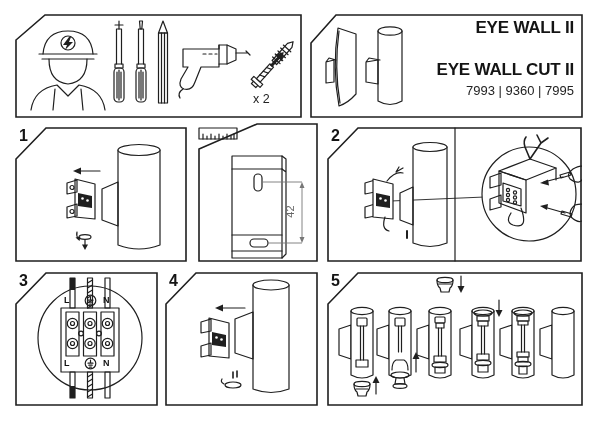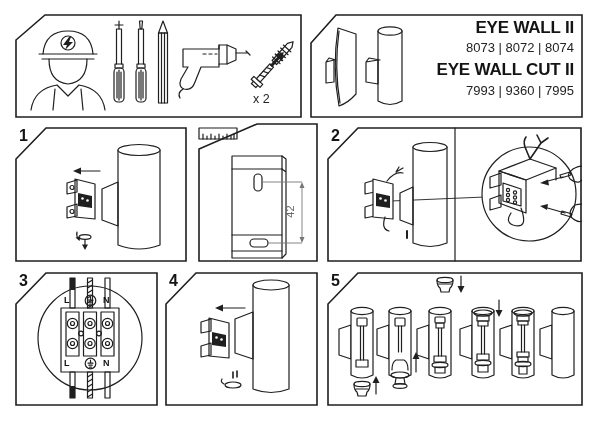--- a/index.html
+++ b/index.html
@@ -93,21 +93,20 @@
         <path d="M2 40 L10 38 V60 L2 61 Z M2 40 L5 36 L12 38"></path>
       </g>
 
       <g class="art" transform="translate(66,8)">
         <path d="M-10 40 L2 38 V62 L-10 60 Z M-10 40 L-7 36 L4 38"></path>
         <path d="M2 9 V79 M26 9 V79 M2 79 Q14 86 26 79" fill="#fff"></path>
         <ellipse cx="14" cy="9" rx="12" ry="4.2" fill="#fff"></ellipse>
       </g>
     </svg>
     <span class="pr-name" style="top:5px;">EYE WALL II</span>
-    <span class="pr-code" style="top:27px;">8073 | 8072 | 8074</span>
     <span class="pr-name" style="top:47px;">EYE WALL CUT II</span>
     <span class="pr-code" style="top:70px;">7993 | 9360 | 7995</span>
   </div>
 
   <div class="panel" style="left:15px;top:127px;width:172px;height:135px;">
     <svg width="172" height="135" viewBox="0 0 172 135">
       <polygon class="outline" points="31,1 171,1 171,134 1,134 1,32"></polygon>
       <g class="art">
         <path d="M87 62 L103 55 V99 L87 93 Z" fill="#fff"></path>
         <path d="M103 23 V118 M145 23 V118 M103 118 Q124 126 145 118" fill="#fff"></path>

